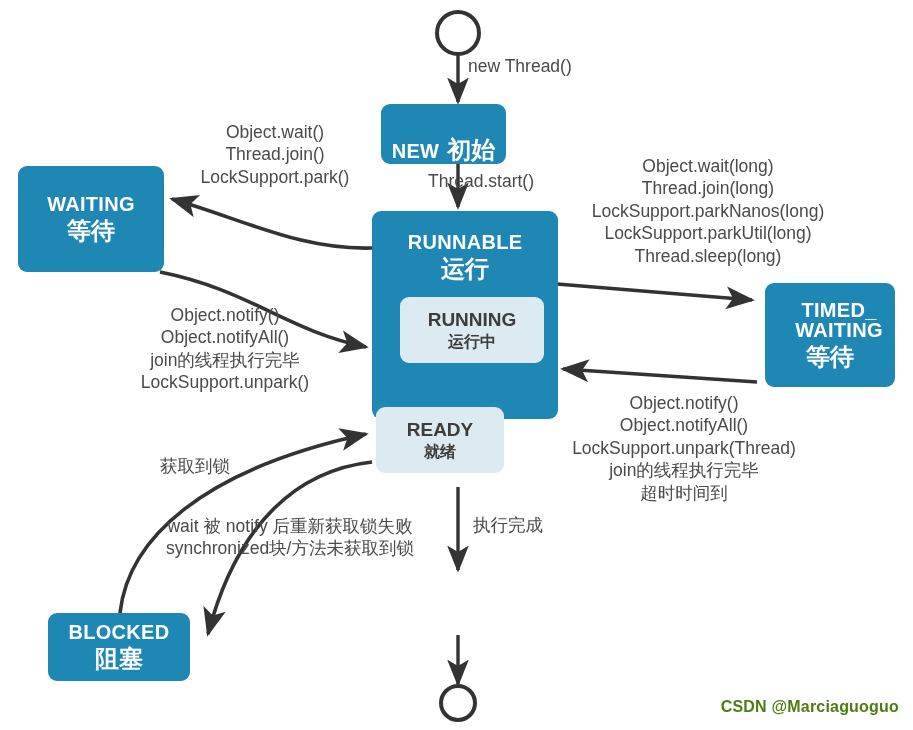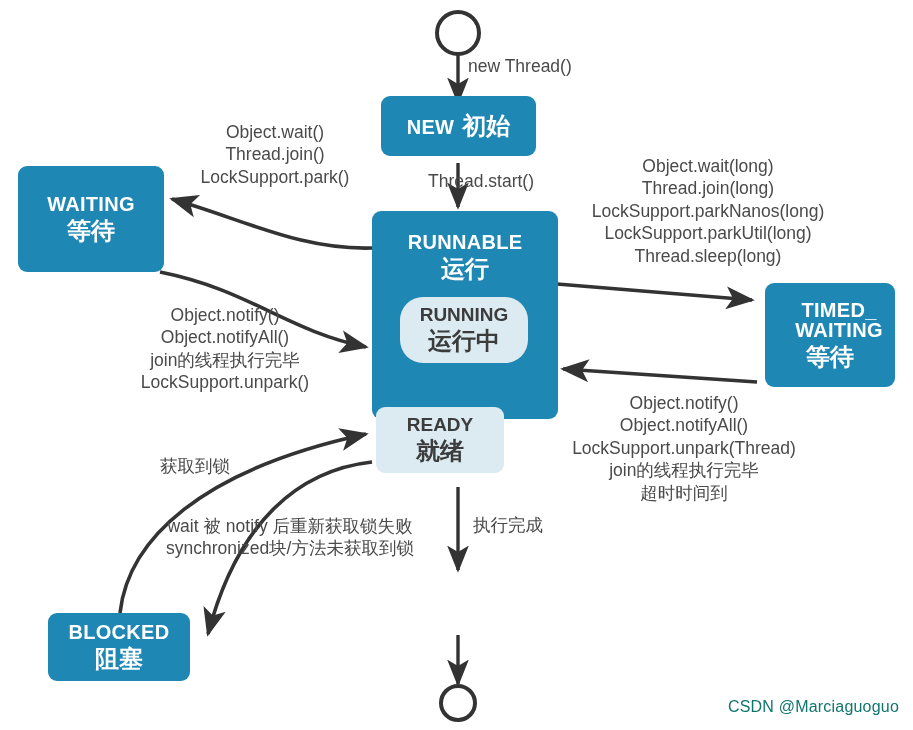--- a/index.html
+++ b/index.html
@@ -54,40 +54,41 @@
     color: #3c3c3c;
     font-weight: bold;
     display: flex;
     flex-direction: column;
     align-items: center;
     justify-content: center;
     line-height: 1.2;
     text-align: center;
   }
   .inner-box .en { font-size: 19px; }
-  .inner-box .zh { font-size: 24px; text-align: right; }
+  .inner-box .zh { font-size: 16px; text-align: right; }
 
   .edge-label {
     position: absolute;
     color: #4a4a4a;
     font-size: 17.5px;
     line-height: 1.28;
     white-space: pre;
     font-family: "Liberation Sans", "DejaVu Sans", sans-serif;
   }
   .edge-label.center { text-align: center; }
   .edge-label.left   { text-align: left; }
 
   .watermark {
     position: absolute;
     right: 14px;
     bottom: 14px;
-    color: #0f766e;
+    color: #4d7c0f;
     font-size: 16px;
     letter-spacing: 0.2px;
+    font-weight: bold;
   }
   .timed-label {
     display: block;
     position: relative;
     margin-left: 18px;
   }
 </style>
 </head>
 <body>
 
@@ -123,33 +124,33 @@
 
     <line x1="458" y1="487" x2="458" y2="570" stroke="#333333" stroke-width="3.4" marker-end="url(#arrowDark)"></line>
 
     <line x1="458" y1="635" x2="458" y2="684" stroke="#333333" stroke-width="3.4" marker-end="url(#arrowDark)"></line>
     <circle cx="458" cy="703" r="17" fill="none" stroke="#333333" stroke-width="4"></circle>
 
     <line x1="438" y1="363" x2="438" y2="403" stroke="#f2ee62" stroke-width="4" marker-end="url(#arrowYellow)"></line>
     <line x1="490" y1="407" x2="490" y2="366" stroke="#f2ee62" stroke-width="4" marker-end="url(#arrowYellow)"></line>
   </svg>
 
-  <div class="state-box" style="left:381px; top:96px; width:155px; height:60px;">
+  <div class="state-box" style="left:381px; top:104px; width:125px; height:60px;justify-content:flex-end;">
     <div style="display:flex; gap:8px; align-items:baseline;">
       <span class="en">NEW</span>
       <span class="zh">初始</span>
     </div>
   </div>
 
   <div class="state-box" style="left:372px; top:211px; width:186px; height:208px; justify-content:flex-start; padding-top:20px;">
     <span class="en">RUNNABLE</span>
     <span class="zh">运行</span>
   </div>
 
-  <div class="inner-box" style="left:400px; top:297px; width:128px; height:66px;border-radius:23px;">
+  <div class="inner-box" style="left:400px; top:297px; width:144px; height:66px;">
     <span class="en">RUNNING</span>
     <span class="zh">运行中</span>
   </div>
 
   <div class="inner-box" style="left:376px; top:407px; width:128px; height:66px;">
     <span class="en">READY</span>
     <span class="zh">就绪</span>
   </div>
 
   <div class="state-box" style="left:18px; top:166px; width:146px; height:106px;">

